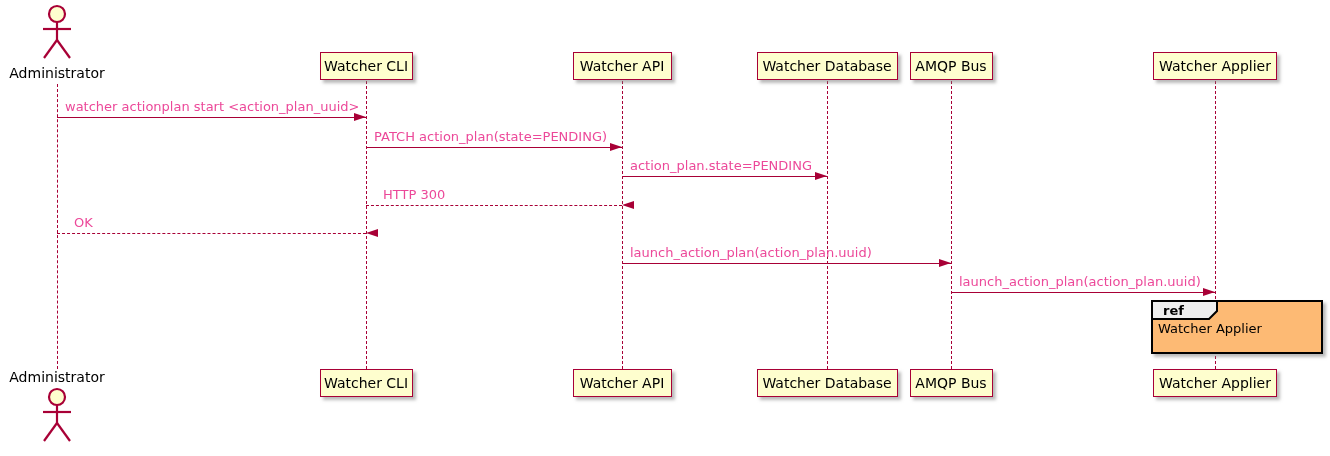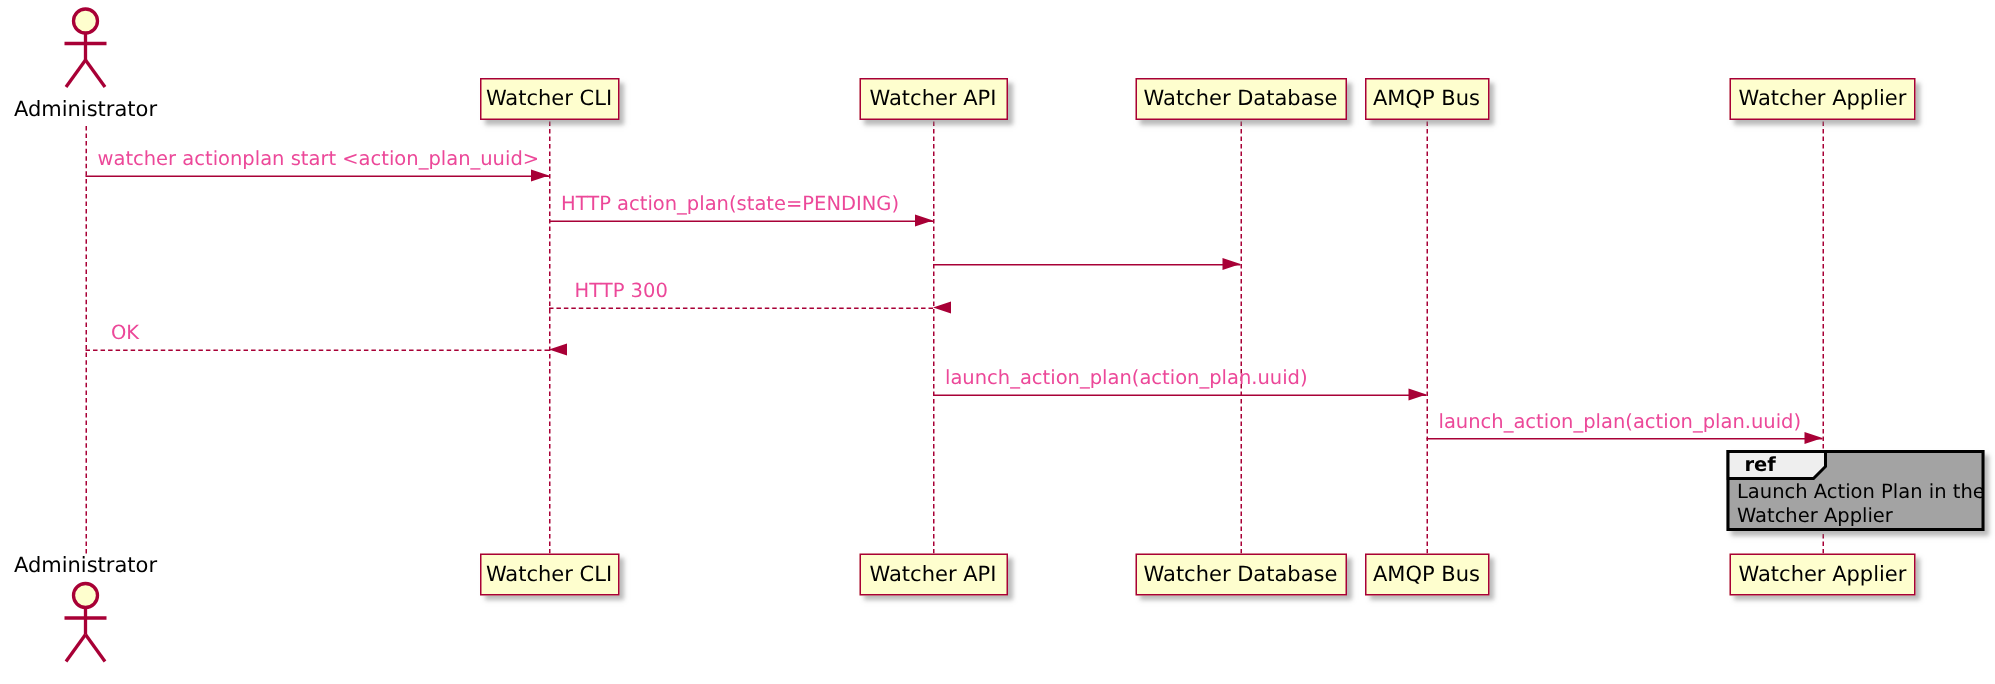--- a/index.html
+++ b/index.html
@@ -34,21 +34,21 @@
   .msg-line.dashed{border-top:1.5px dashed #A80036;}
   .arrowhead{position:absolute;width:0;height:0;
     border-top:4.5px solid transparent;border-bottom:4.5px solid transparent;}
   .arrowhead.right{border-left:12px solid #A80036;}
   .arrowhead.left{border-right:12px solid #A80036;}
   .msg-label{
     position:absolute;font-size:13px;white-space:nowrap;color:#ec4899;
   }
   .ref-box{
     position:absolute;
-    background:#a3a3a3;
+    background:#fdba74;
     border:2px solid #000;
     box-shadow:3px 3px 3px rgba(130,130,130,0.55);
     box-sizing:border-box;
   }
   .ref-header{position:absolute;left:-2px;top:-2px;}
   .ref-kw{
     position:absolute;left:10px;top:1px;
     font-size:13px;font-weight:bold;color:#000;
   }
   .ref-text{
@@ -65,32 +65,32 @@
     <div class="lifeline" style="left: 622px; top: 81px; height: 288px;"></div>
     <div class="lifeline" style="left: 827px; top: 81px; height: 288px;"></div>
     <div class="lifeline" style="left: 951px; top: 81px; height: 288px;"></div>
     <div class="lifeline" style="left: 1215px; top: 81px; height: 288px;"></div>
     <div class="ref-box" style="left: 1151px; top: 300px; width: 172px; height: 54px;">
       <div class="ref-header"><svg width="70" height="21" viewBox="0 0 70 21">
           <polygon points="1,1 66,1 66,11 58,19 1,19" fill="#EEEEEE" stroke="#000000" stroke-width="2"></polygon>
         </svg></div>
       <div class="ref-kw">ref</div>
       <div class="ref-text">
-        <div>Launch Action Plan in the</div>
         <div>Watcher Applier</div>
       </div>
     </div>
     <div class="msg-line solid" style="left: 57px; top: 117px; width: 309px;"></div>
     <div class="arrowhead right" style="top: 113px; left: 354px;"></div>
     <div class="msg-label" style="left: 65px; top: 99px;">watcher actionplan start &lt;action_plan_uuid&gt;</div>
     <div class="msg-line solid" style="left: 366px; top: 147px; width: 256px;"></div>
     <div class="arrowhead right" style="top: 143px; left: 610px;"></div>
-    <div class="msg-label" style="left: 374px; top: 129px;">HTTP action_plan(state=PENDING)</div>
+    <div class="msg-label" style="left: 374px; top: 129px;">PATCH action_plan(state=PENDING)</div>
     <div class="msg-line solid" style="left: 622px; top: 176px; width: 205px;"></div>
     <div class="arrowhead right" style="top: 172px; left: 815px;"></div>
+    <div class="msg-label" style="left: 630px; top: 158px;">action_plan.state=PENDING</div>
     <div class="msg-line dashed" style="left: 366px; top: 205px; width: 256px;"></div>
     <div class="arrowhead left" style="top: 201px; left: 622px;"></div>
     <div class="msg-label" style="left: 383px; top: 187px;">HTTP 300</div>
     <div class="msg-line dashed" style="left: 57px; top: 233px; width: 309px;"></div>
     <div class="arrowhead left" style="top: 229px; left: 366px;"></div>
     <div class="msg-label" style="left: 74px; top: 215px;">OK</div>
     <div class="msg-line solid" style="left: 622px; top: 263px; width: 329px;"></div>
     <div class="arrowhead right" style="top: 259px; left: 939px;"></div>
     <div class="msg-label" style="left: 630px; top: 245px;">launch_action_plan(action_plan.uuid)</div>
     <div class="msg-line solid" style="left: 951px; top: 292px; width: 264px;"></div>

